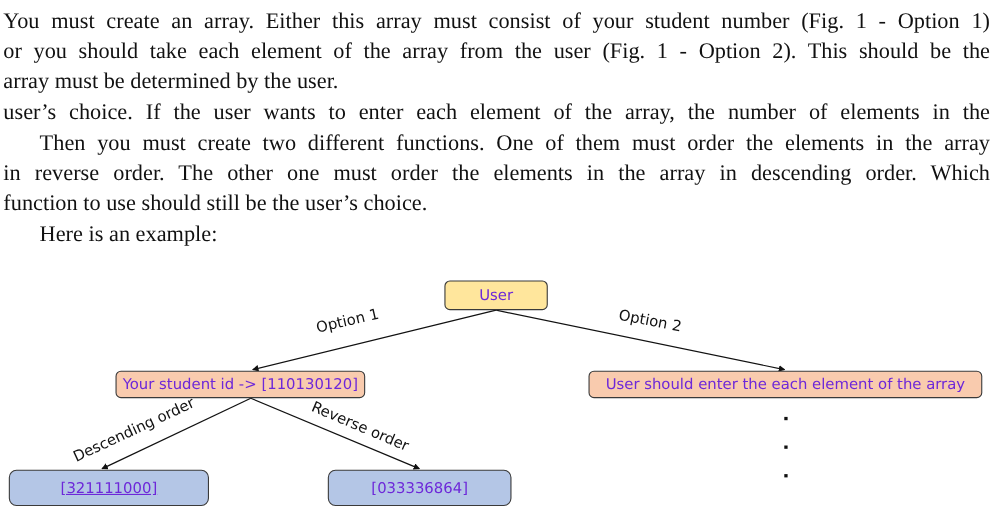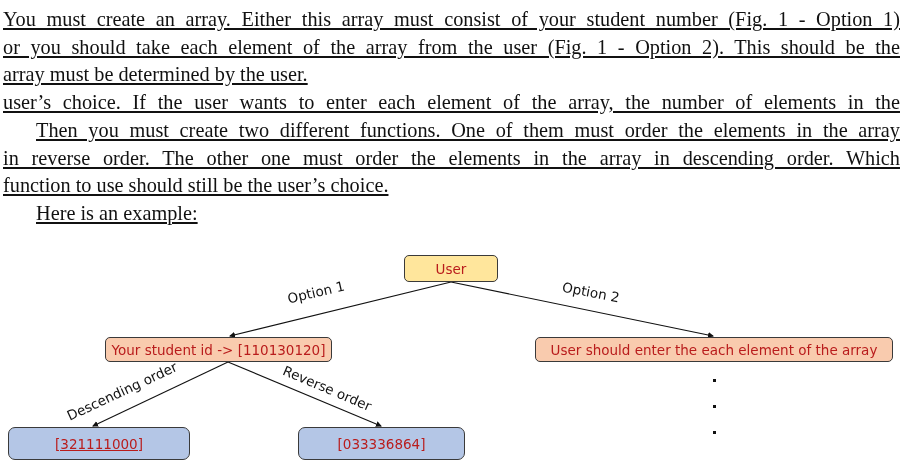--- a/index.html
+++ b/index.html
@@ -2,30 +2,30 @@
 <html><head>
 <meta charset="utf-8">
 <style>
   html, body { margin:0; padding:0; background:#ffffff; }
   body { width:906px; height:464px; position:relative; overflow:hidden; }
   .para {
     position:absolute; left:3px; width:897px;
     font-family:"Liberation Serif", serif; font-size:20.3px; color:#111;
     line-height:27.5px; text-align:justify; margin:0;
   }
-  .para .ln { display:block; text-align:justify; text-align-last:justify; white-space:nowrap; height:27.5px;text-decoration:underline; }
+  .para .ln { display:block; text-align:justify; text-align-last:justify; white-space:nowrap; height:27.5px; }
   .para .ln.last { text-align-last:left; }
   .para .ln.indent { padding-left:33px; }
   #p1 { top:6px; }
   #p2 { top:117px; }
   #p3 { top:200px; }
   .diagram { position:absolute; left:0; top:0; width:906px; height:464px; pointer-events:none; }
   .box {
     position:absolute; box-sizing:border-box; border:1.3px solid #3a3a3a; border-radius:5px;
-    font-family:"DejaVu Sans", sans-serif; font-size:13.5px; color:#b91c1c;
+    font-family:"DejaVu Sans", sans-serif; font-size:13.5px; color:#6d28d9;
     display:flex; align-items:center; justify-content:center; white-space:nowrap;
   }
   .box-user { left:404px; top:255px; width:94px; height:27px; background:#ffe69c; }
   .box-orange { background:#f9cbae; }
   .box-sid { left:105px; top:337px; width:227px; height:25px; }
   .box-opt2 { left:535px; top:337px; width:358px; height:25px;align-items:center; }
   .box-blue { background:#b4c6e6; height:33px; top:427px; border-radius:7px; }
   .box-desc { left:8px; width:182px;text-decoration:underline; }
   .box-rev { left:298px; width:167px; }
   .edge-label {

